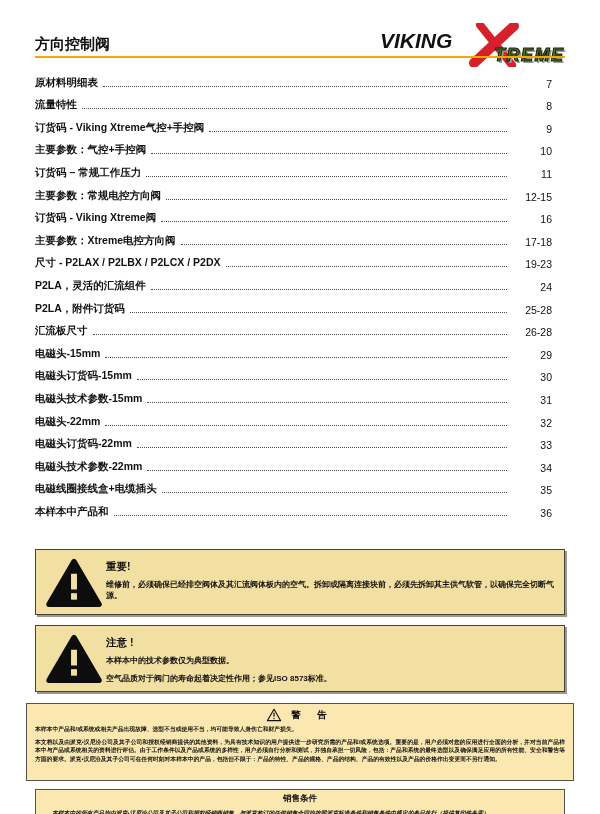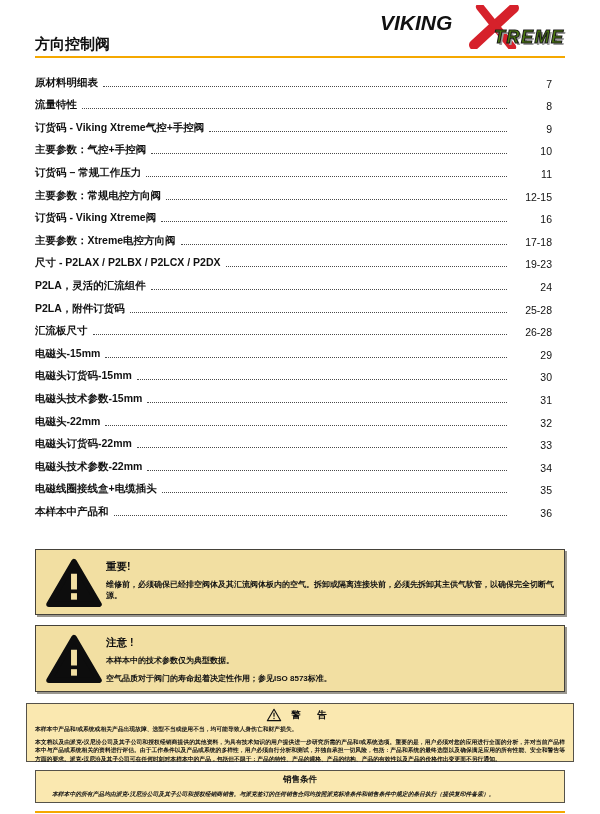--- a/index.html
+++ b/index.html
@@ -5,21 +5,21 @@
   * { box-sizing: border-box; }
   html,body { margin:0; padding:0; background:#ffffff; }
   .page {
     position:relative; width:600px; height:814px; background:#fff;
     font-family:"Liberation Sans","DejaVu Sans",sans-serif; color:#111; overflow:hidden;
   }
 
   
   .header { position:relative; height:58px; }
   .doc-title { position:absolute; left:35px; top:35px; font-size:15px; font-weight:bold; }
-  .logo { position:absolute; right:30px; top:5px; width:190px; height:44px; }
+  .logo { position:absolute; right:30px; top:23px; width:190px; height:44px; }
   .logo-viking { position:absolute; left:0; top:6px; font-style:italic; font-weight:900;
     font-size:21px; letter-spacing:0px; color:#111; }
   .logo-x { position:absolute; left:88px; top:0; width:54px; height:44px; }
   .logo-treme { position:absolute; left:114px; top:22px; font-style:italic; font-weight:900;
     font-size:18px; letter-spacing:1.5px; color:#4d7c0f;
     -webkit-text-stroke:1.1px #1b1b1b; text-shadow:2px 2px 0 #9b9b9b; }
   .gold-rule { position:absolute; left:35px; right:35px; bottom:0; height:2.5px; background:#F5A800; }
 
   
   .toc { margin:12px 35px 0; }
@@ -32,21 +32,21 @@
   .alert-row { display:flex; gap:10px; margin:27px 35px 0;flex-direction:column; }
   .alert-box { flex:1; background:#F2DFA2; border:1.4px solid #45423a;
     box-shadow:2px 2px 0 #9a978f; display:flex; padding:8px 9px 6px 6px; height:88px; }
   .alert-icon { width:64px; display:flex; align-items:center; justify-content:center; flex:none; }
   .alert-content { flex:1; padding-top:2px; }
   .alert-title { font-size:10.5px; font-weight:bold; margin-bottom:5px; }
   .alert-body { font-size:8px; font-weight:bold; line-height:1.42; }
   .alert-body + .alert-body { margin-top:7px; }
 
   
-  .warn-box { margin:11px 26px 0; height:59px; background:#FAE8B0;
+  .warn-box { margin:11px 26px 0; height:78px; background:#FAE8B0;
     border:1px solid #55524a; padding:3px 8px 0; }
   .warn-head { display:flex; justify-content:center; align-items:center; gap:9px; height:17px; }
   .warn-title { font-size:9.5px; font-weight:bold; letter-spacing:7px; }
   .warn-line1 { font-size:5.8px; font-weight:bold; margin-top:1px; }
   .warn-para { font-size:5.8px; font-weight:bold; line-height:1.5; margin-top:4px; text-align:justify; }
 
   
   .sales-box { margin:8px 35px 0; height:33px; background:#FAE8B0;
     border:1px solid #55524a; padding:3px 16px 0; }
   .sales-title { text-align:center; font-size:8.5px; font-weight:bold; }

